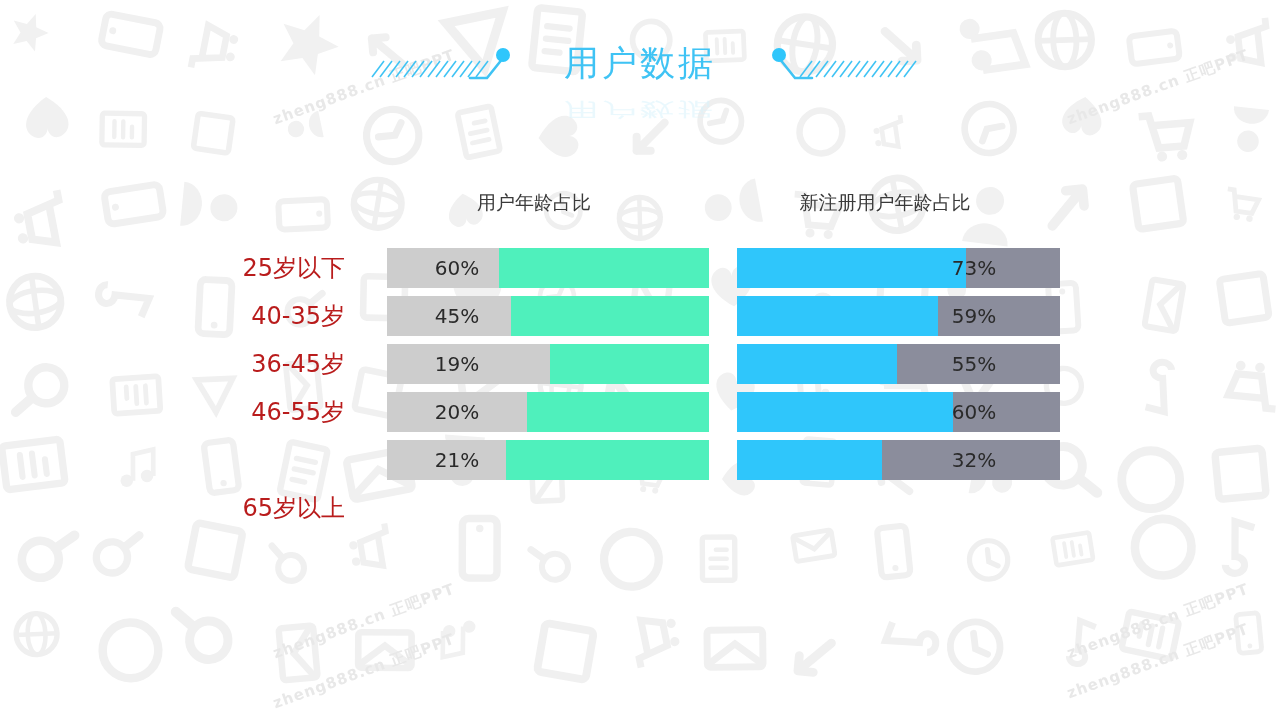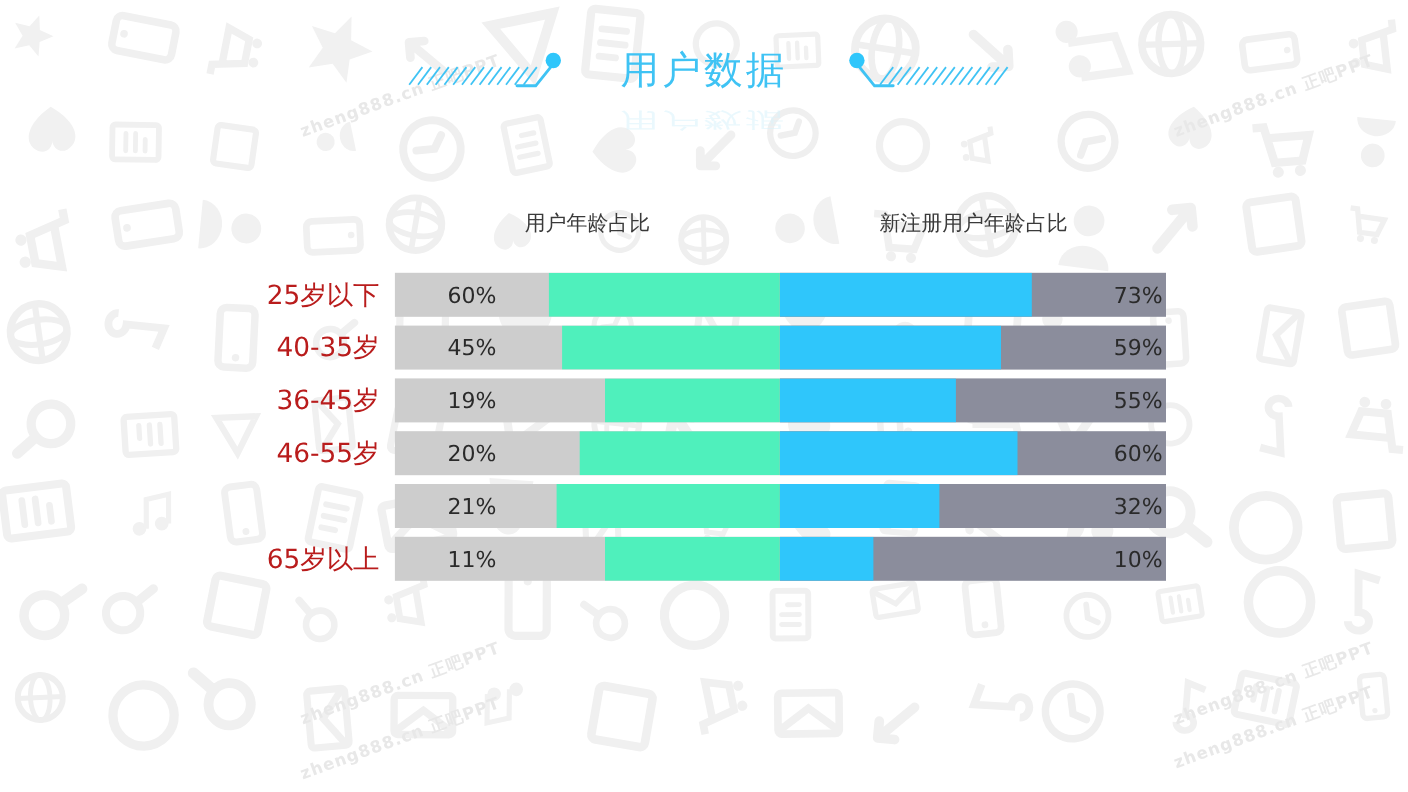--- a/index.html
+++ b/index.html
@@ -135,20 +135,21 @@
     left: 359px;
     top: 0;
     width: 701px;
     height: 40px;
     display: flex;
   }
   .half {
     position: relative;
     height: 100%;
     overflow: hidden;
+    margin-left: 28px;
   }
   .half-left  { width: 350px; background: #cdcdcd; }
   .half-right { width: 351px; background: #8b8d9c; }
 
   .fill-green {
     position: absolute;
     right: 0;
     top: 0;
     height: 100%;
     background: #4ff0bc;
@@ -163,21 +164,21 @@
   .val {
     position: absolute;
     top: 50%;
     transform: translateY(-50%);
     font-size: 20px;
     color: #2a2a2a;
     font-family: "DejaVu Sans", sans-serif;
     z-index: 2;
   }
   .val-left  { left: 0;  width: 140px; text-align: center; }
-  .val-right { right: 3px; width: 140px; text-align: right; }
+  .val-right { right: 16px; width: 140px; text-align: center; }
 </style>
 </head>
 <body>
 
 <svg id="bg-pattern" width="1280" height="720" viewBox="0 0 1280 720" xmlns="http://www.w3.org/2000/svg">
   <defs>
     <g id="ic-square">
       <rect x="-22" y="-22" width="44" height="44" rx="4" fill="none" stroke="#f0f0f0" stroke-width="7"></rect>
     </g>
     <g id="ic-circle">
@@ -498,25 +499,15 @@
             <div class="val val-left">21%</div>
           </div>
           <div class="half half-right">
             <div class="fill-blue" style="width: 145px;"></div>
             <div class="val val-right">32%</div>
           </div>
         </div>
       </div>
       <div class="row">
         <div class="row-label">65岁以上</div>
-        <div class="bar-wrap">
-          <div class="half half-left">
-            <div class="fill-green" style="width: 159px;"></div>
-            <div class="val val-left">11%</div>
-          </div>
-          <div class="half half-right">
-            <div class="fill-blue" style="width: 85px;"></div>
-            <div class="val val-right">10%</div>
-          </div>
-        </div>
       </div>
     </div>
 </div>
 
 </body></html>

